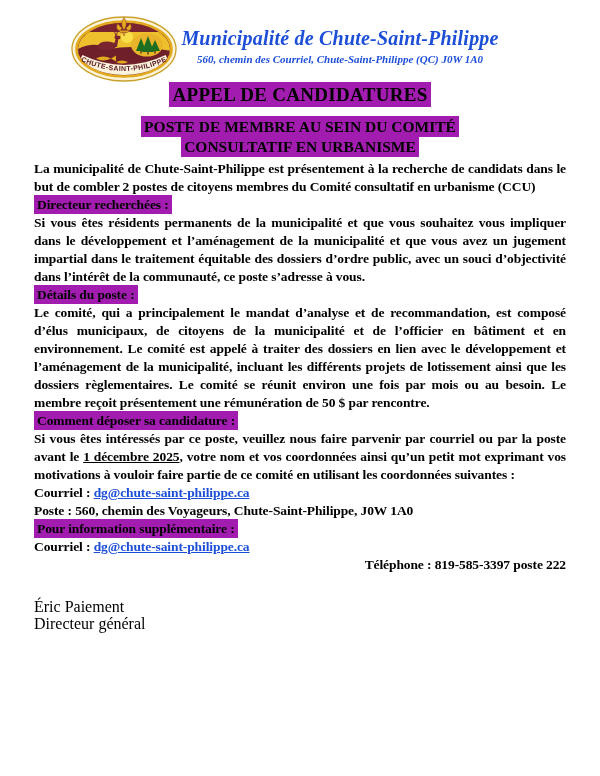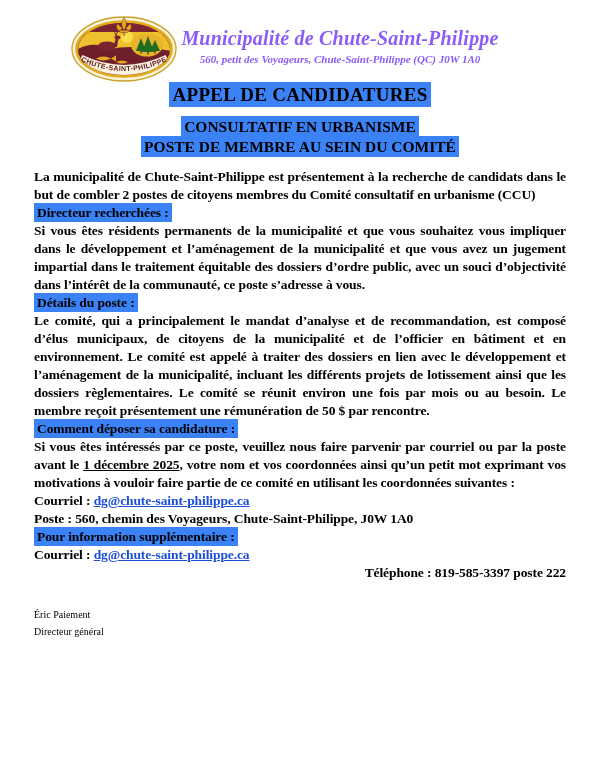--- a/index.html
+++ b/index.html
@@ -13,62 +13,62 @@
   .page { position:relative; width:600px; height:776px; }
 
   
   .logo {
     position:absolute; left:70px; top:13px;
     width:108px; height:70px;
   }
   .header-text {
     position:absolute; left:172px; top:27px; width:336px;
     text-align:center;
-    color:#8b5cf6;
+    color:#1d4ed8;
   }
   .muni-name {
     font-size:20px; font-weight:bold; font-style:italic;
     letter-spacing:0.2px;
   }
   .muni-address {
     font-size:11px; font-weight:bold; font-style:italic;
     margin-top:3px;
   }
 
   
   .titles { position:absolute; top:84px; left:0; width:600px; text-align:center; font-weight:bold; }
-  .hl { background:#3b82f6; padding:2px 3px; }
+  .hl { background:#a21caf; padding:2px 3px; }
   .main-title { font-size:19px; letter-spacing:0.3px; }
   .subtitle { margin-top:11px; font-size:15.5px; line-height:19px; }
   .subtitle .line { display:block; margin-top:0; }
   .subtitle .line + .line { margin-top:1px; }
 
   
   .content {
-    position:absolute; top:168px; left:34px; width:532px;
+    position:absolute; top:160px; left:34px; width:532px;
     font-size:13.5px; font-weight:bold; line-height:18px;
     letter-spacing:-0.1px;
   }
   .content p { margin:0; }
   .just { text-align:justify; }
   .p-intro   { margin-top:0; }
   .h-apt     { margin-top:25px; }
   .p-apt     { margin-top:5px; }
   .h-det     { margin-top:15px; }
   .p-det     { margin-top:5px; }
   .h-com     { margin-top:26px; }
   .p-com     { margin-top:5px; }
   .p-courriel{ margin-top:8px; }
   .p-poste   { margin-top:8px; }
   .h-info    { margin-top:18px; }
   .p-courriel2{ margin-top:7px; }
   .p-tel     { margin-top:7px;text-align:right; }
   .u { text-decoration:underline; }
   a.email-link { color:#1d4ed8; text-decoration:underline; font-weight:bold; }
-  .sig { margin-top:24px; font-weight:normal; font-size:10px; line-height:17px; letter-spacing:0; }
+  .sig { margin-top:24px; font-weight:normal; font-size:16px; line-height:17px; letter-spacing:0; }
 </style>
 </head>
 <body>
 
 <div class="page">
 
   <div class="logo">
     <svg viewBox="0 0 108 70" width="108" height="70">
       <defs>
         <clipPath id="lc">
@@ -126,30 +126,30 @@
       </g>
 
       <text font-size="7" font-weight="bold" fill="#5A1420" letter-spacing="0.4" font-family="Liberation Sans, sans-serif">
         <textPath href="#arcPath" startOffset="50%" text-anchor="middle">CHUTE-SAINT-PHILIPPE</textPath>
       </text>
     </svg>
   </div>
 
   <div class="header-text">
     <div class="muni-name">Municipalité de Chute-Saint-Philippe</div>
-    <div class="muni-address">560, petit des Voyageurs, Chute-Saint-Philippe (QC) J0W 1A0</div>
+    <div class="muni-address">560, chemin des Courriel, Chute-Saint-Philippe (QC) J0W 1A0</div>
   </div>
 
   <div class="titles">
     <div class="main-title">
       <span class="hl">APPEL DE CANDIDATURES</span>
     </div>
     <div class="subtitle">
+      <span class="line"><span class="hl">POSTE DE MEMBRE AU SEIN DU COMITÉ</span></span>
       <span class="line"><span class="hl">CONSULTATIF EN URBANISME</span></span>
-      <span class="line"><span class="hl">POSTE DE MEMBRE AU SEIN DU COMITÉ</span></span>
     </div>
   </div>
 
   <div class="content">
 
     <p class="p-intro just">La municipalité de Chute-Saint-Philippe est présentement à la recherche de candidats dans le but de combler 2 postes de citoyens membres du Comité consultatif en urbanisme (CCU)</p>
 
     <p class="h-apt"><span class="hl">Directeur recherchées :</span></p>
     <p class="p-apt just">Si vous êtes résidents permanents de la municipalité et que vous souhaitez vous impliquer dans le développement et l’aménagement de la municipalité et que vous avez un jugement impartial dans le traitement équitable des dossiers d’ordre public, avec un souci d’objectivité dans l’intérêt de la communauté, ce poste s’adresse à vous.</p>
 

